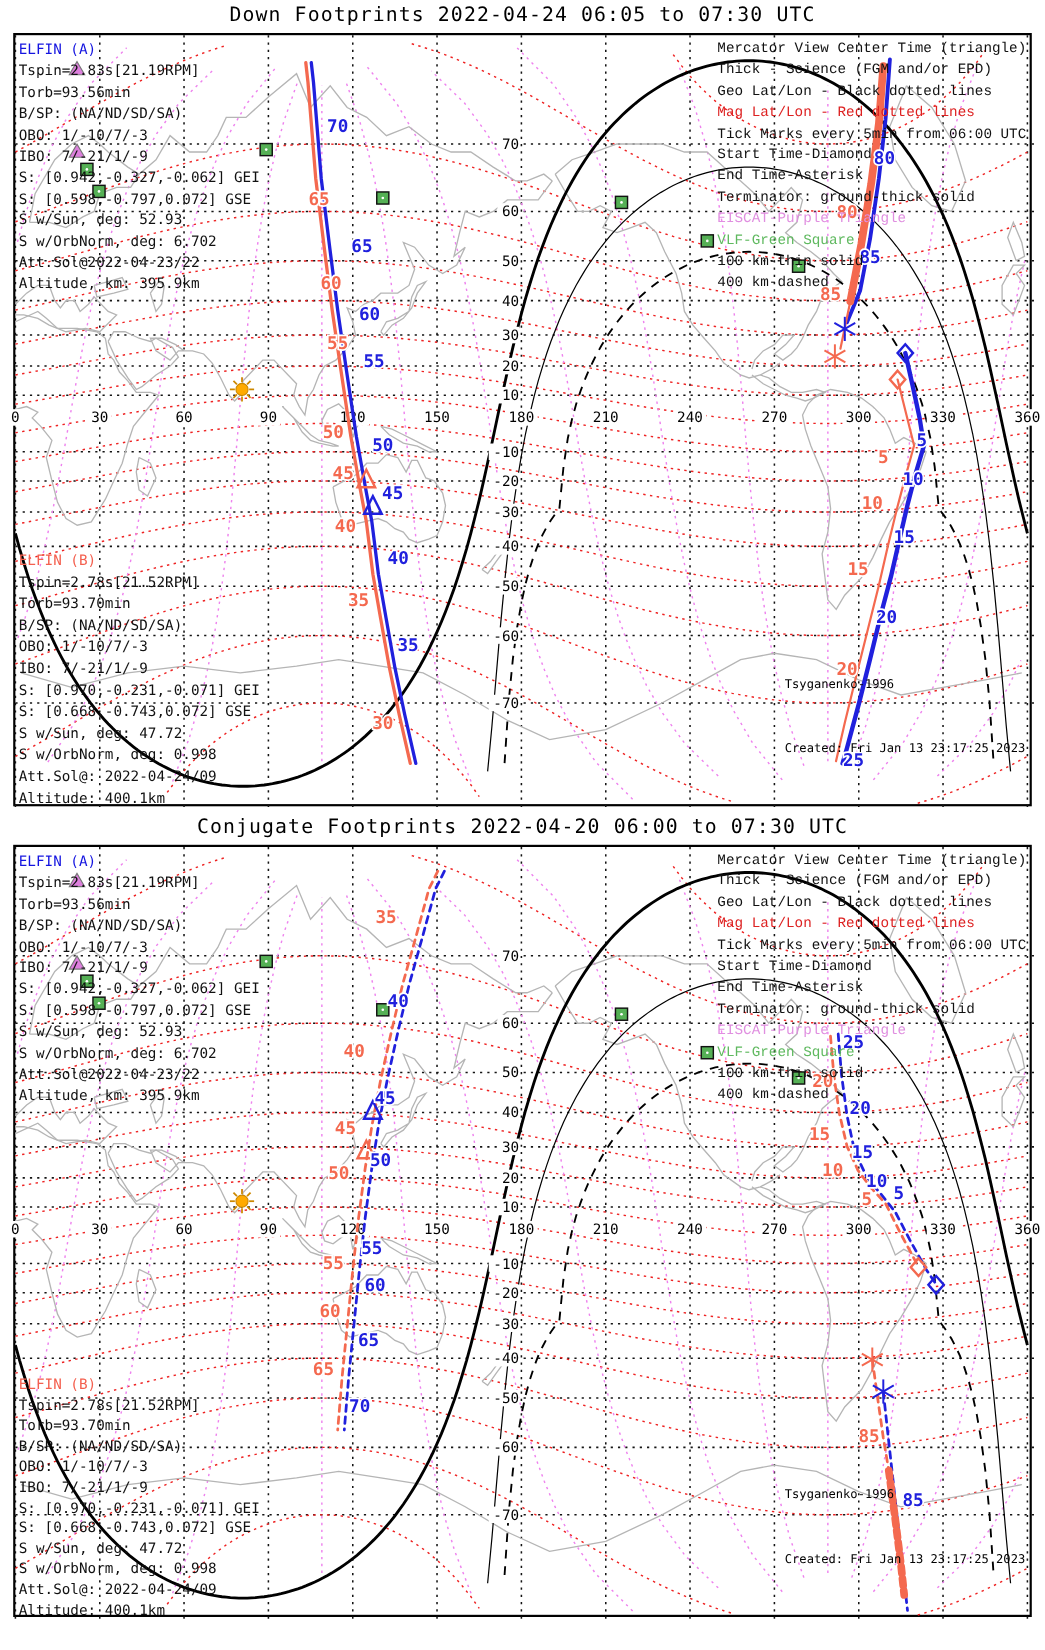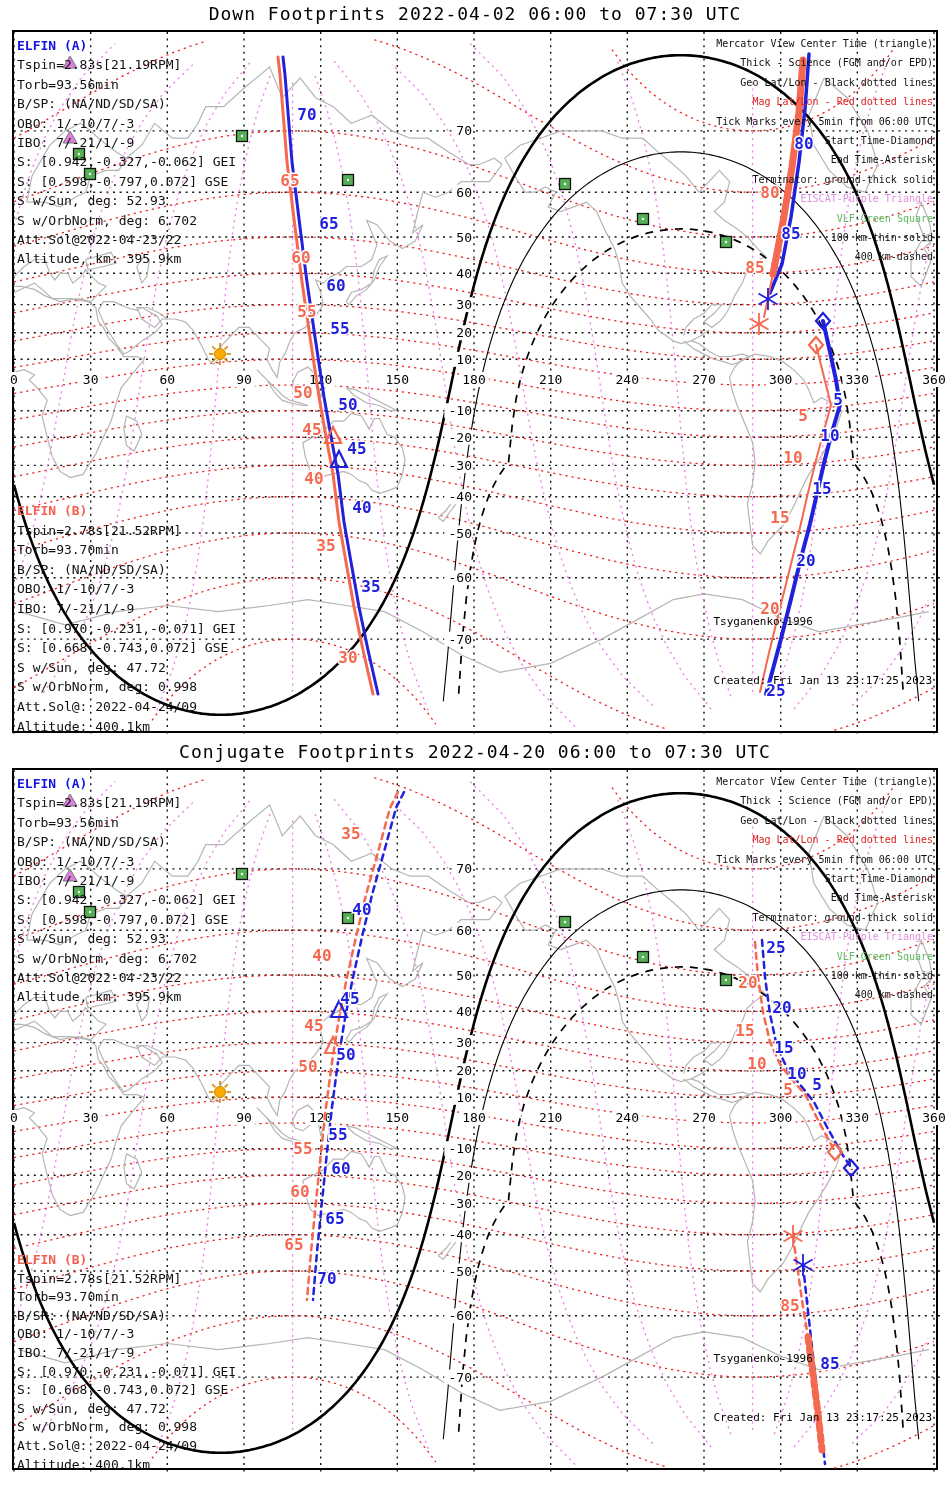--- a/index.html
+++ b/index.html
@@ -3,34 +3,34 @@
 <meta charset="utf-8">
 <style>
   html,body{margin:0;padding:0;background:#fff;}
   .page{position:relative;width:950px;height:1500px;background:#fff;overflow:hidden;
         font-family:"DejaVu Sans Mono",monospace;color:#111;}
   .title{position:absolute;left:0;width:100%;text-align:center;font-size:18px;
          letter-spacing:1px;white-space:pre;color:#000;}
   .mapbox{position:absolute;left:12px;width:926px;border:2px solid #000;box-sizing:border-box;}
   .map-svg{position:absolute;left:0;top:0;overflow:visible;}
   .info{position:absolute;left:3px;font-size:13px;line-height:19.4px;white-space:pre;}
-  .info .hdr{font-weight:bold;}
-  .legend{position:absolute;right:3px;top:2px;font-size:10px;line-height:19.4px;
-          text-align:right;white-space:pre;}
+  .info .hdr{font-weight:normal;}
+  .legend{position:absolute;right:3px;top:2px;font-size:13px;line-height:19.4px;
+          white-space:pre;font-family:Liberation Mono, monospace;}
   .credits{position:absolute;right:4px;bottom:2px;font-size:11px;line-height:19.5px;
            text-align:left;white-space:pre;color:#000;}
   .info div,.legend div{pointer-events:none;}
 </style>
 </head>
 <body>
 
 <div class="page">
 
   <section>
-    <div class="title" style="top:3px">Down Footprints 2022-04-02 06:00 to 07:30 UTC</div>
+    <div class="title" style="top:3px">Down Footprints 2022-04-24 06:05 to 07:30 UTC</div>
     <div class="mapbox" style="top:30px;height:703px">
       <svg id="svg0" class="map-svg" width="926" height="703">
           <g stroke="#141414" stroke-width="1.4" stroke-dasharray="2 4.6" fill="none">
             <line x1="0" x2="926" y1="98.9" y2="98.9"></line>
             <line x1="0" x2="926" y1="160.2" y2="160.2"></line>
             <line x1="0" x2="926" y1="205.0" y2="205.0"></line>
             <line x1="0" x2="926" y1="241.3" y2="241.3"></line>
             <line x1="0" x2="926" y1="272.6" y2="272.6"></line>
             <line x1="0" x2="926" y1="300.8" y2="300.8"></line>
             <line x1="0" x2="926" y1="327.3" y2="327.3"></line>

